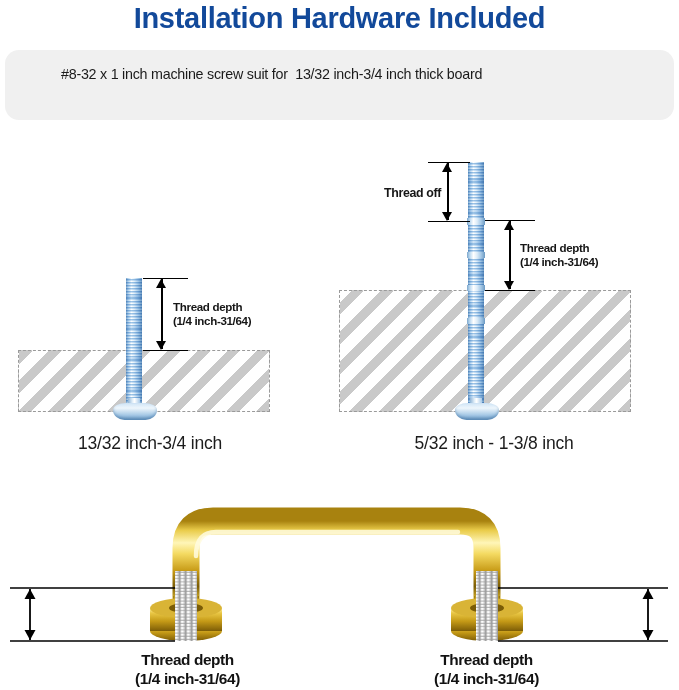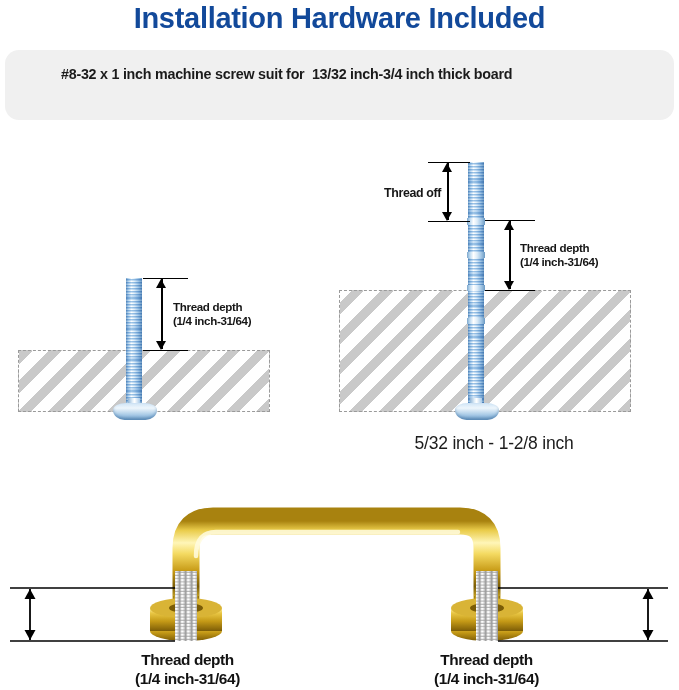--- a/index.html
+++ b/index.html
@@ -21,21 +21,21 @@
   }
 
   
   .info-box{
     position:absolute;left:5px;top:50px;width:669px;height:70px;
     background:#f0f0f0;border-radius:14px;
     box-sizing:border-box;
   }
   .info-line{
     position:absolute;left:56px;
-    font-size:14.3px;font-weight:bold;color:#1b1b1b;
+    font-size:14.3px;font-weight:normal;color:#1b1b1b;
     letter-spacing:-0.25px;white-space:pre;
   }
   .info-line.l1{top:16px;}
   .info-line.l2{top:40px;}
 
   
   .diagram{position:absolute;}
 
   
   .board{
@@ -134,20 +134,21 @@
   <div class="dim-tick" style="left:143px;top:350px;width:45px;"></div>
   <div class="dim-line" style="left:161px;top:279px;height:70px;"></div>
   <div class="dim-arrow up" style="left:156.3px;top:279px;"></div>
   <div class="dim-arrow down" style="left:156.3px;top:341px;"></div>
 
   <div class="dim-label" style="left:173px;top:300px;">
     <div>Thread depth</div>
     <div>(1/4 inch-31/64)</div>
   </div>
 
+  <div class="caption" style="left:0;top:433px;width:300px;">13/32 inch-3/4 inch</div>
 </div>
 
 <div class="diagram" style="left:339px;top:0;width:340px;height:470px;">
 
   <div class="board" style="left:0px;top:290px;width:292px;height:122px;"></div>
 
   <div class="shaft" style="left:129px;top:162px;width:16px;height:250px;"></div>
 
   <div class="shaft-smooth" style="left:128px;top:218px;width:18px;height:7px;"></div>
   <div class="shaft-smooth" style="left:128px;top:252px;width:18px;height:6px;"></div>
@@ -168,21 +169,21 @@
   <div class="dim-tick" style="left:146px;top:290px;width:50px;"></div>
   <div class="dim-line" style="left:170px;top:221px;height:68px;"></div>
   <div class="dim-arrow up" style="left:165.3px;top:221px;"></div>
   <div class="dim-arrow down" style="left:165.3px;top:281px;"></div>
 
   <div class="dim-label" style="left:181px;top:241px;">
     <div>Thread depth</div>
     <div>(1/4 inch-31/64)</div>
   </div>
 
-  <div class="caption" style="left:10px;top:433px;width:290px;">5/32 inch - 1-2/8 inch</div>
+  <div class="caption" style="left:10px;top:433px;width:290px;">5/32 inch - 1-3/8 inch</div>
 </div>
 
 <div class="handle-wrap">
   <svg width="679" height="690" viewBox="0 0 679 690" style="position:absolute;left:0;top:0;">
     <defs>
       <linearGradient id="goldBar" x1="0" y1="0" x2="0" y2="1">
         <stop offset="0%" stop-color="#a8820f"></stop>
         <stop offset="10%" stop-color="#e9cb49"></stop>
         <stop offset="24%" stop-color="#fff6b8"></stop>
         <stop offset="36%" stop-color="#f4da62"></stop>

